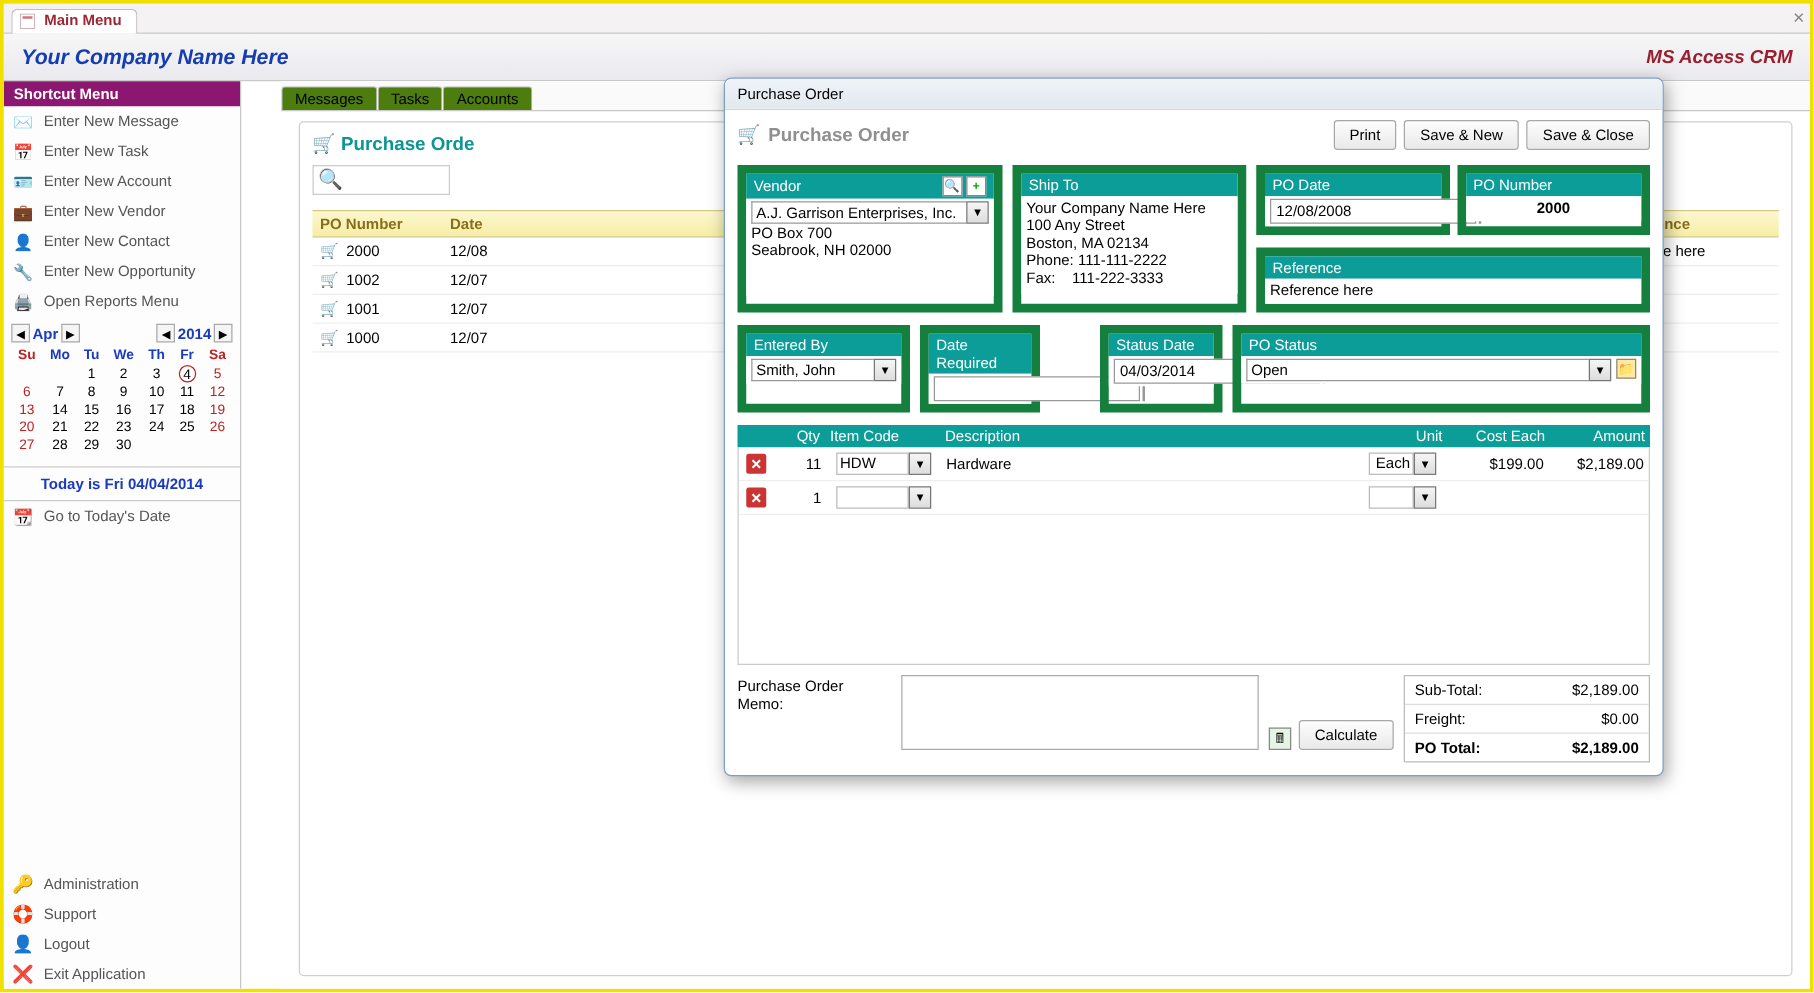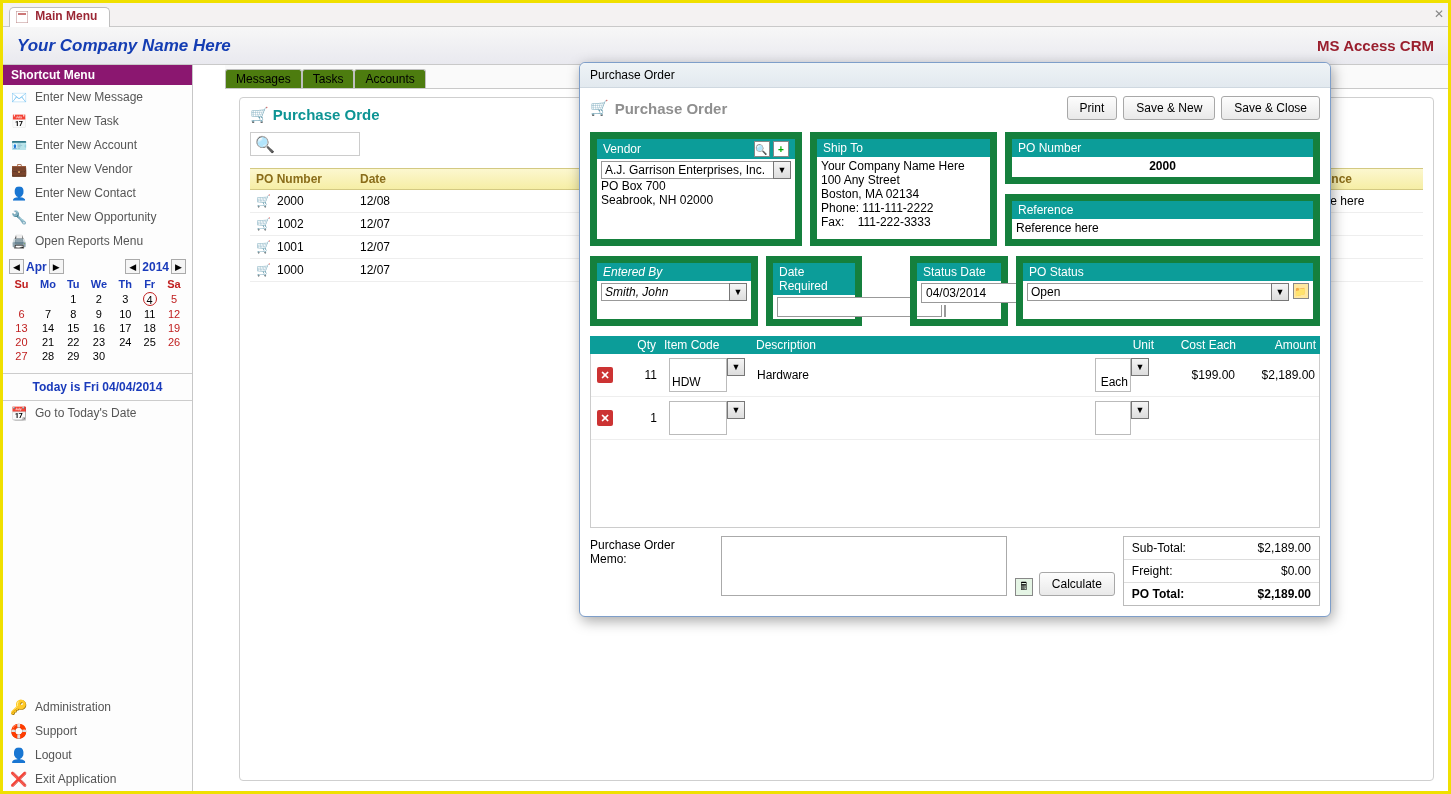--- a/index.html
+++ b/index.html
@@ -6,21 +6,21 @@
   body { margin:0; padding:0; background:#fff; }
   .outer { border:3px solid #f0e000; width:1451px; height:794px; position:relative; background:#fff; overflow:hidden;}
   
   .mdi-tab-row{height:24px; border-bottom:1px solid #c9c9c9; background:#f4f2f2; position:relative;}
   .mdi-tab{position:absolute; top:4px; left:6px; height:20px; background:#fff; border:1px solid #bfbfbf; border-bottom:none; border-radius:5px 5px 0 0; padding:1px 12px 0 6px; font-size:12px; color:#9b2735; font-weight:bold;}
   .mdi-tab .icn{display:inline-block; vertical-align:middle; margin-right:4px;}
   .mdi-close{position:absolute; right:4px; top:4px; color:#888; font-size:12px;}
   
   .banner{height:38px; background:linear-gradient(#f7f7f7,#e9e9ef); border-bottom:1px solid #c9c9c9; padding-left:14px; padding-right:14px; display:flex; justify-content:space-between; align-items:center;}
   .banner .company{color:#143db3; font-weight:bold; font-size:17px; font-style:italic;}
-  .banner .appname{color:#9a1f2e; font-weight:bold; font-size:15px; }
+  .banner .appname{color:#9a1f2e; font-weight:bold; font-size:15px; font-style:italic;}
   
   .split{display:flex; height:calc(100% - 24px - 38px);gap:32px;}
   .sidebar{width:190px; border-right:1px solid #c7c7c7; background:#fdfdfd; display:flex; flex-direction:column;}
   .content{flex:1; position:relative; background:#fff;}
   
   .sm-title{background:#8b1770; color:#fff; font-weight:bold; font-size:12px; padding:3px 8px;}
   .sm-item{display:flex; align-items:center; gap:8px; padding:4px 8px; font-size:12px; color:#555; cursor:pointer;}
   .sm-item .ic{width:16px; height:16px; display:inline-flex; align-items:center; justify-content:center; font-size:13px;}
   
   .cal{padding:0 6px; margin-top:6px;}
@@ -75,41 +75,41 @@
   .shead .mini-icn{display:inline-flex; gap:3px;}
   .mini-btn{width:16px; height:16px; background:#fff; border:1px solid #888; display:flex; align-items:center; justify-content:center; font-size:10px; cursor:pointer;}
   .vend-combo{display:flex;}
   .vend-combo .txt{flex:1; border:1px solid #999; border-right:none; height:18px;}
   .dd{width:18px; height:18px; border:1px solid #777; background:linear-gradient(#f5f5f5,#ddd); display:flex; align-items:center; justify-content:center; font-size:9px; cursor:pointer;}
   .dateinp{display:flex; height:20px;}
   .dateinp input{flex:1; border:1px solid #999; font-size:12px; padding:0 4px;}
   .calicn{width:20px; height:20px; border:1px solid #999; background:repeating-linear-gradient(90deg,#888 0 1px,#fff 1px 3px); margin-left:2px; cursor:pointer;}
   .row2{display:flex; gap:8px; margin-top:6px;}
   .row2 .sec{flex:1;}
-  .row2 .enteredby{width:168px; flex:none;font-style:italic;}
+  .row2 .enteredby{width:138px; flex:none;}
   .row2 .vcontact{width:168px; flex:none;}
   .row2 .dreq{width:96px; flex:none;}
   .row2 .gap{width:32px; flex:none;}
   .row2 .sdate{width:98px; flex:none;}
   .row2 .postatus{flex:1;}
   
   .li-head{display:flex; background:#0c9d99; color:#fff; font-size:12px; margin-top:6px;}
   .li-head div, .li-row div{padding:2px 4px;}
   .colDel{width:22px;}
   .colQty{width:48px; text-align:right;}
   .colCode{width:92px;}
   .colDesc{flex:1;}
   .colUnit{width:70px; text-align:right;}
   .colCost{width:82px; text-align:right;}
   .colAmt{width:80px; text-align:right;}
   .li-body{border:1px solid #ccc; border-top:none; height:174px; background:#fff; overflow:auto;}
   .li-row{display:flex; font-size:12px; border-bottom:1px solid #eee; align-items:center;}
   .del-btn{width:16px; height:16px; background:#c33; color:#fff; display:flex; align-items:center; justify-content:center; font-size:11px; font-weight:bold; border-radius:2px; cursor:pointer; margin:2px;}
   .unit-combo{display:flex;}
-  .unit-combo .u{flex:1; border:1px solid #bbb; height:18px; padding:16px 2px;}
+  .unit-combo .u{flex:1; border:1px solid #bbb; height:18px; padding:0 2px;}
   
   .dlg-foot{display:flex; margin-top:8px; gap:8px; align-items:flex-start;}
   .memo-lbl{font-size:12px; padding-top:2px;}
   .memo-ta{width:290px; height:60px; border:1px solid #aaa; resize:none;}
   .foot-mid{flex:1; display:flex; align-items:flex-end; justify-content:flex-end; gap:6px; height:60px;}
   .calc-icn{width:18px; height:18px; border:1px solid #888; background:#e5f5e5; display:flex; align-items:center; justify-content:center; font-size:11px;}
   .totals{width:200px; border:1px solid #bbb; font-size:12px;}
   .totals .trow{display:flex; justify-content:space-between; padding:4px 8px; border-bottom:1px solid #ddd;}
   .totals .trow:last-child{border-bottom:none; font-weight:bold;}
   
@@ -363,20 +363,31 @@
               <div class="sbody" style="height:78px;">
                 <div>Your Company Name Here</div>
                 <div>100 Any Street</div>
                 <div>Boston, MA 02134</div>
                 <div>Phone: 111-111-2222</div>
                 <div style="white-space:pre;">Fax:    111-222-3333</div>
               </div>
             </div>
             <div class="podates">
               <div class="poline">
+                <div class="sec" style="width:96px;">
+                  <div class="shead">
+                      <span>PO Date</span>
+                    </div>
+                  <div class="sbody">
+                      <div class="dateinp">
+                        <input value="12/08/2008" style="">
+                        <div class="calicn"></div>
+                      </div>
+                    </div>
+                </div>
                 <div class="sec" style="flex:1;">
                   <div class="shead">
                       <span>PO Number</span>
                     </div>
                   <div class="sbody" style="text-align:center;font-weight:bold;">2000</div>
                 </div>
               </div>
               <div class="sec">
                 <div class="shead">
                     <span>Reference</span>

